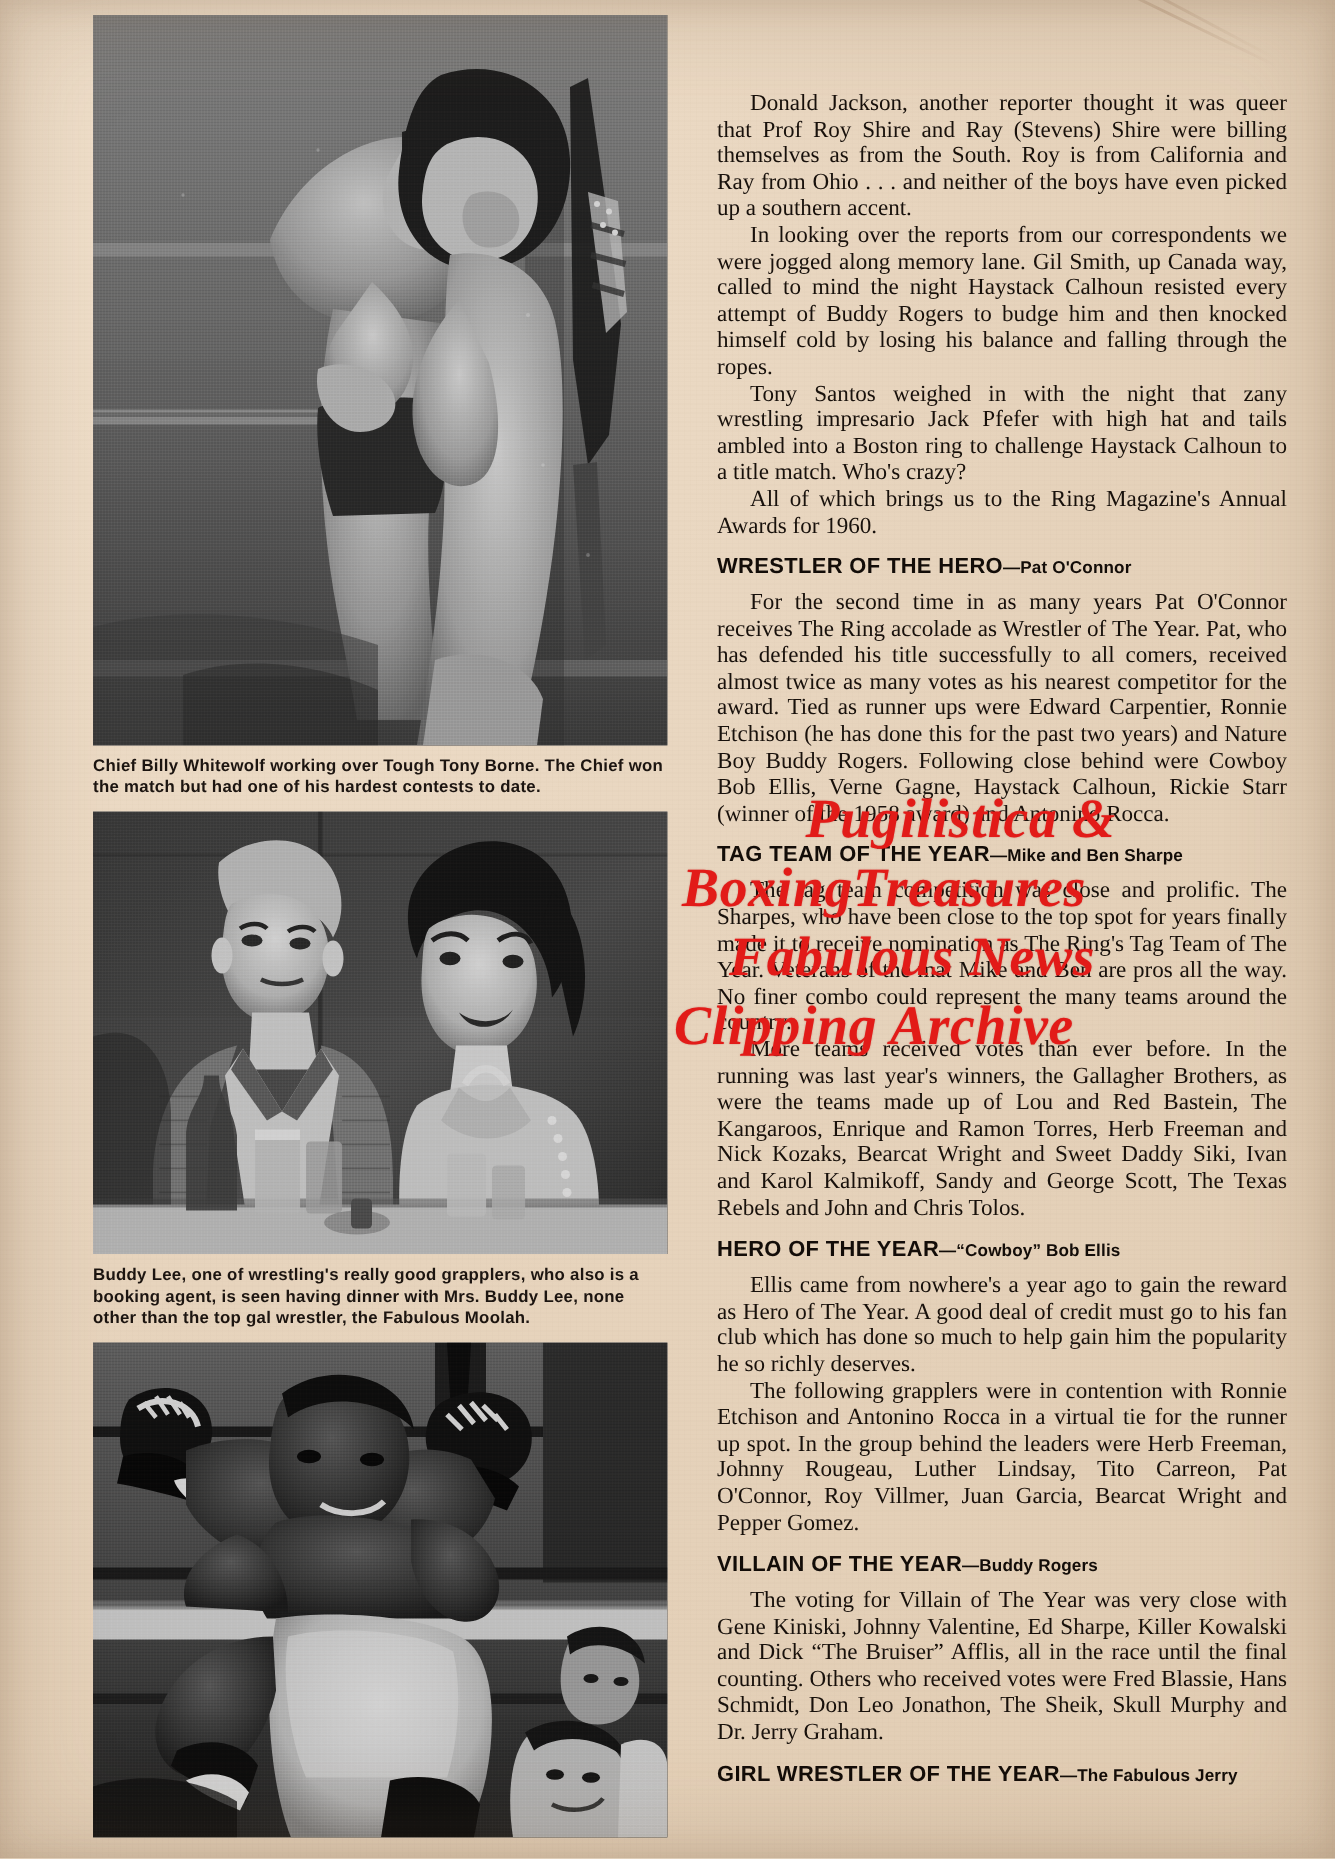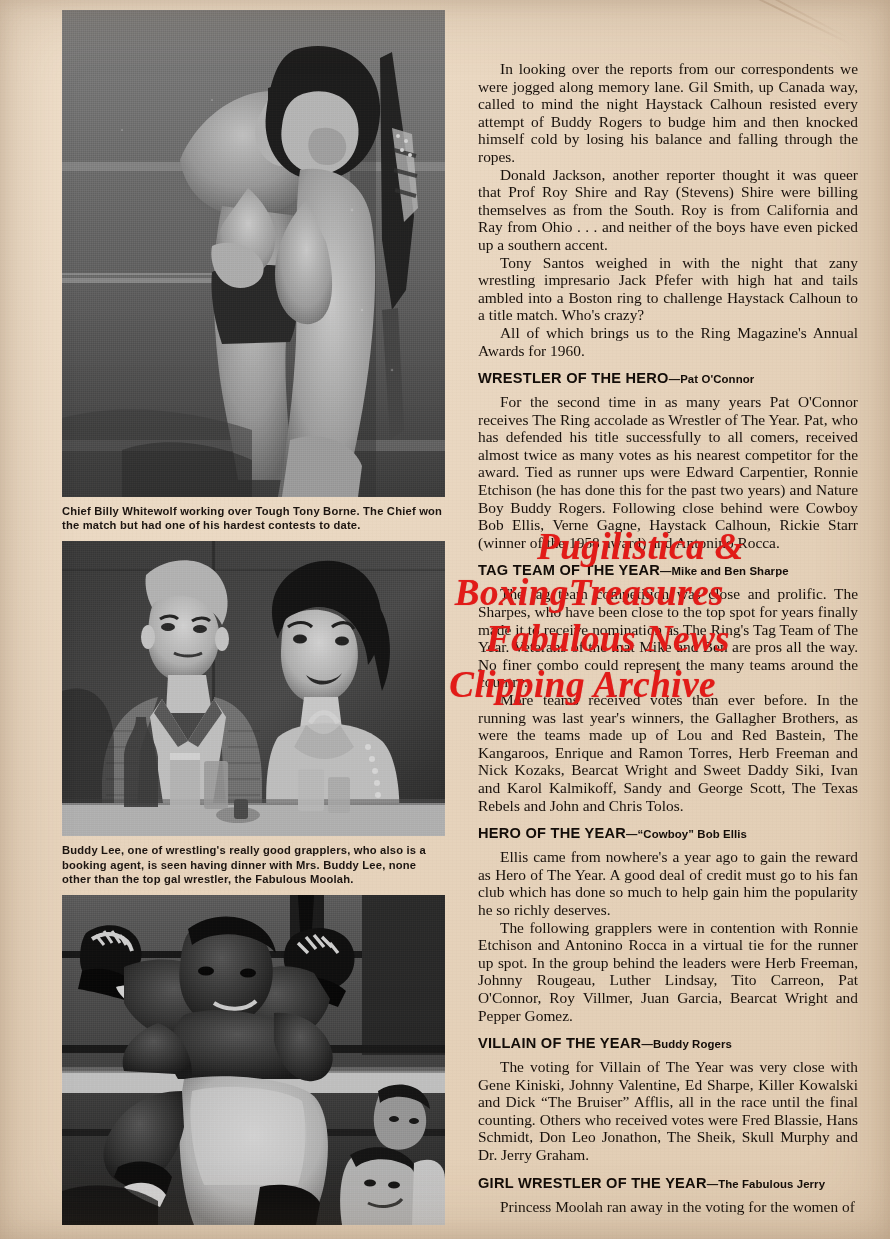--- a/index.html
+++ b/index.html
@@ -407,41 +407,40 @@
         </g>
 
         <path d="M0 296 C30 286 70 290 96 306 L96 330 L0 330 Z" fill="#1b1916" opacity=".75"></path>
       </svg>
     </div>
 
   </div>
 
   <div id="right-col">
 
+    <p class="para">Donald Jackson, another reporter thought it was queer that Prof Roy Shire and Ray (Stevens) Shire were billing themselves as from the South. Roy is from California and Ray from Ohio . . . and neither of the boys have even picked up a southern accent.</p>
     <p class="para">In looking over the reports from our correspondents we were jogged along memory lane. Gil Smith, up Canada way, called to mind the night Haystack Calhoun resisted every attempt of Buddy Rogers to budge him and then knocked himself cold by losing his balance and falling through the ropes.</p>
-    <p class="para">Donald Jackson, another reporter thought it was queer that Prof Roy Shire and Ray (Stevens) Shire were billing themselves as from the South. Roy is from California and Ray from Ohio . . . and neither of the boys have even picked up a southern accent.</p>
     <p class="para">Tony Santos weighed in with the night that zany wrestling impresario Jack Pfefer with high hat and tails ambled into a Boston ring to challenge Haystack Calhoun to a title match. Who's crazy?</p>
     <p class="para">All of which brings us to the Ring Magazine's Annual Awards for 1960.</p>
 
     <div class="head"><span>WRESTLER OF THE HERO</span><span class="sub">—</span><span class="sub">Pat O'Connor</span></div>
     <p class="para">For the second time in as many years Pat O'Connor receives The Ring accolade as Wrestler of The Year. Pat, who has defended his title successfully to all comers, received almost twice as many votes as his nearest competitor for the award. Tied as runner ups were Edward Carpentier, Ronnie Etchison (he has done this for the past two years) and Nature Boy Buddy Rogers. Following close behind were Cowboy Bob Ellis, Verne Gagne, Haystack Calhoun, Rickie Starr (winner of the 1958 award) and Antonino Rocca.</p>
 
     <div class="head"><span>TAG TEAM OF THE YEAR</span><span class="sub">—</span><span class="sub">Mike and Ben Sharpe</span></div>
     <p class="para">The tag team competition was close and prolific. The Sharpes, who have been close to the top spot for years finally made it to receive nomination as The Ring's Tag Team of The Year. Veterans of the mat Mike and Ben are pros all the way. No finer combo could represent the many teams around the country.</p>
     <p class="para">More teams received votes than ever before. In the running was last year's winners, the Gallagher Brothers, as were the teams made up of Lou and Red Bastein, The Kangaroos, Enrique and Ramon Torres, Herb Freeman and Nick Kozaks, Bearcat Wright and Sweet Daddy Siki, Ivan and Karol Kalmikoff, Sandy and George Scott, The Texas Rebels and John and Chris Tolos.</p>
 
     <div class="head"><span>HERO OF THE YEAR</span><span class="sub">—</span><span class="sub">“Cowboy” Bob Ellis</span></div>
     <p class="para">Ellis came from nowhere's a year ago to gain the reward as Hero of The Year. A good deal of credit must go to his fan club which has done so much to help gain him the popularity he so richly deserves.</p>
     <p class="para">The following grapplers were in contention with Ronnie Etchison and Antonino Rocca in a virtual tie for the runner up spot. In the group behind the leaders were Herb Freeman, Johnny Rougeau, Luther Lindsay, Tito Carreon, Pat O'Connor, Roy Villmer, Juan Garcia, Bearcat Wright and Pepper Gomez.</p>
 
     <div class="head"><span>VILLAIN OF THE YEAR</span><span class="sub">—</span><span class="sub">Buddy Rogers</span></div>
     <p class="para">The voting for Villain of The Year was very close with Gene Kiniski, Johnny Valentine, Ed Sharpe, Killer Kowalski and Dick “The Bruiser” Afflis, all in the race until the final counting. Others who received votes were Fred Blassie, Hans Schmidt, Don Leo Jonathon, The Sheik, Skull Murphy and Dr. Jerry Graham.</p>
 
     <div class="head"><span>GIRL WRESTLER OF THE YEAR</span><span class="sub">—</span><span class="sub">The Fabulous Jerry</span></div>
-    <p class="para">Princess Moolah ran away in the voting for the women of</p>
 
   </div>
 
 
   <div id="watermark">
     <div id="wm1">Pugilistica &amp;</div>
     <div id="wm2">BoxingTreasures</div>
     <div id="wm3">Fabulous News</div>
     <div id="wm4">Clipping Archive</div>
   </div>

